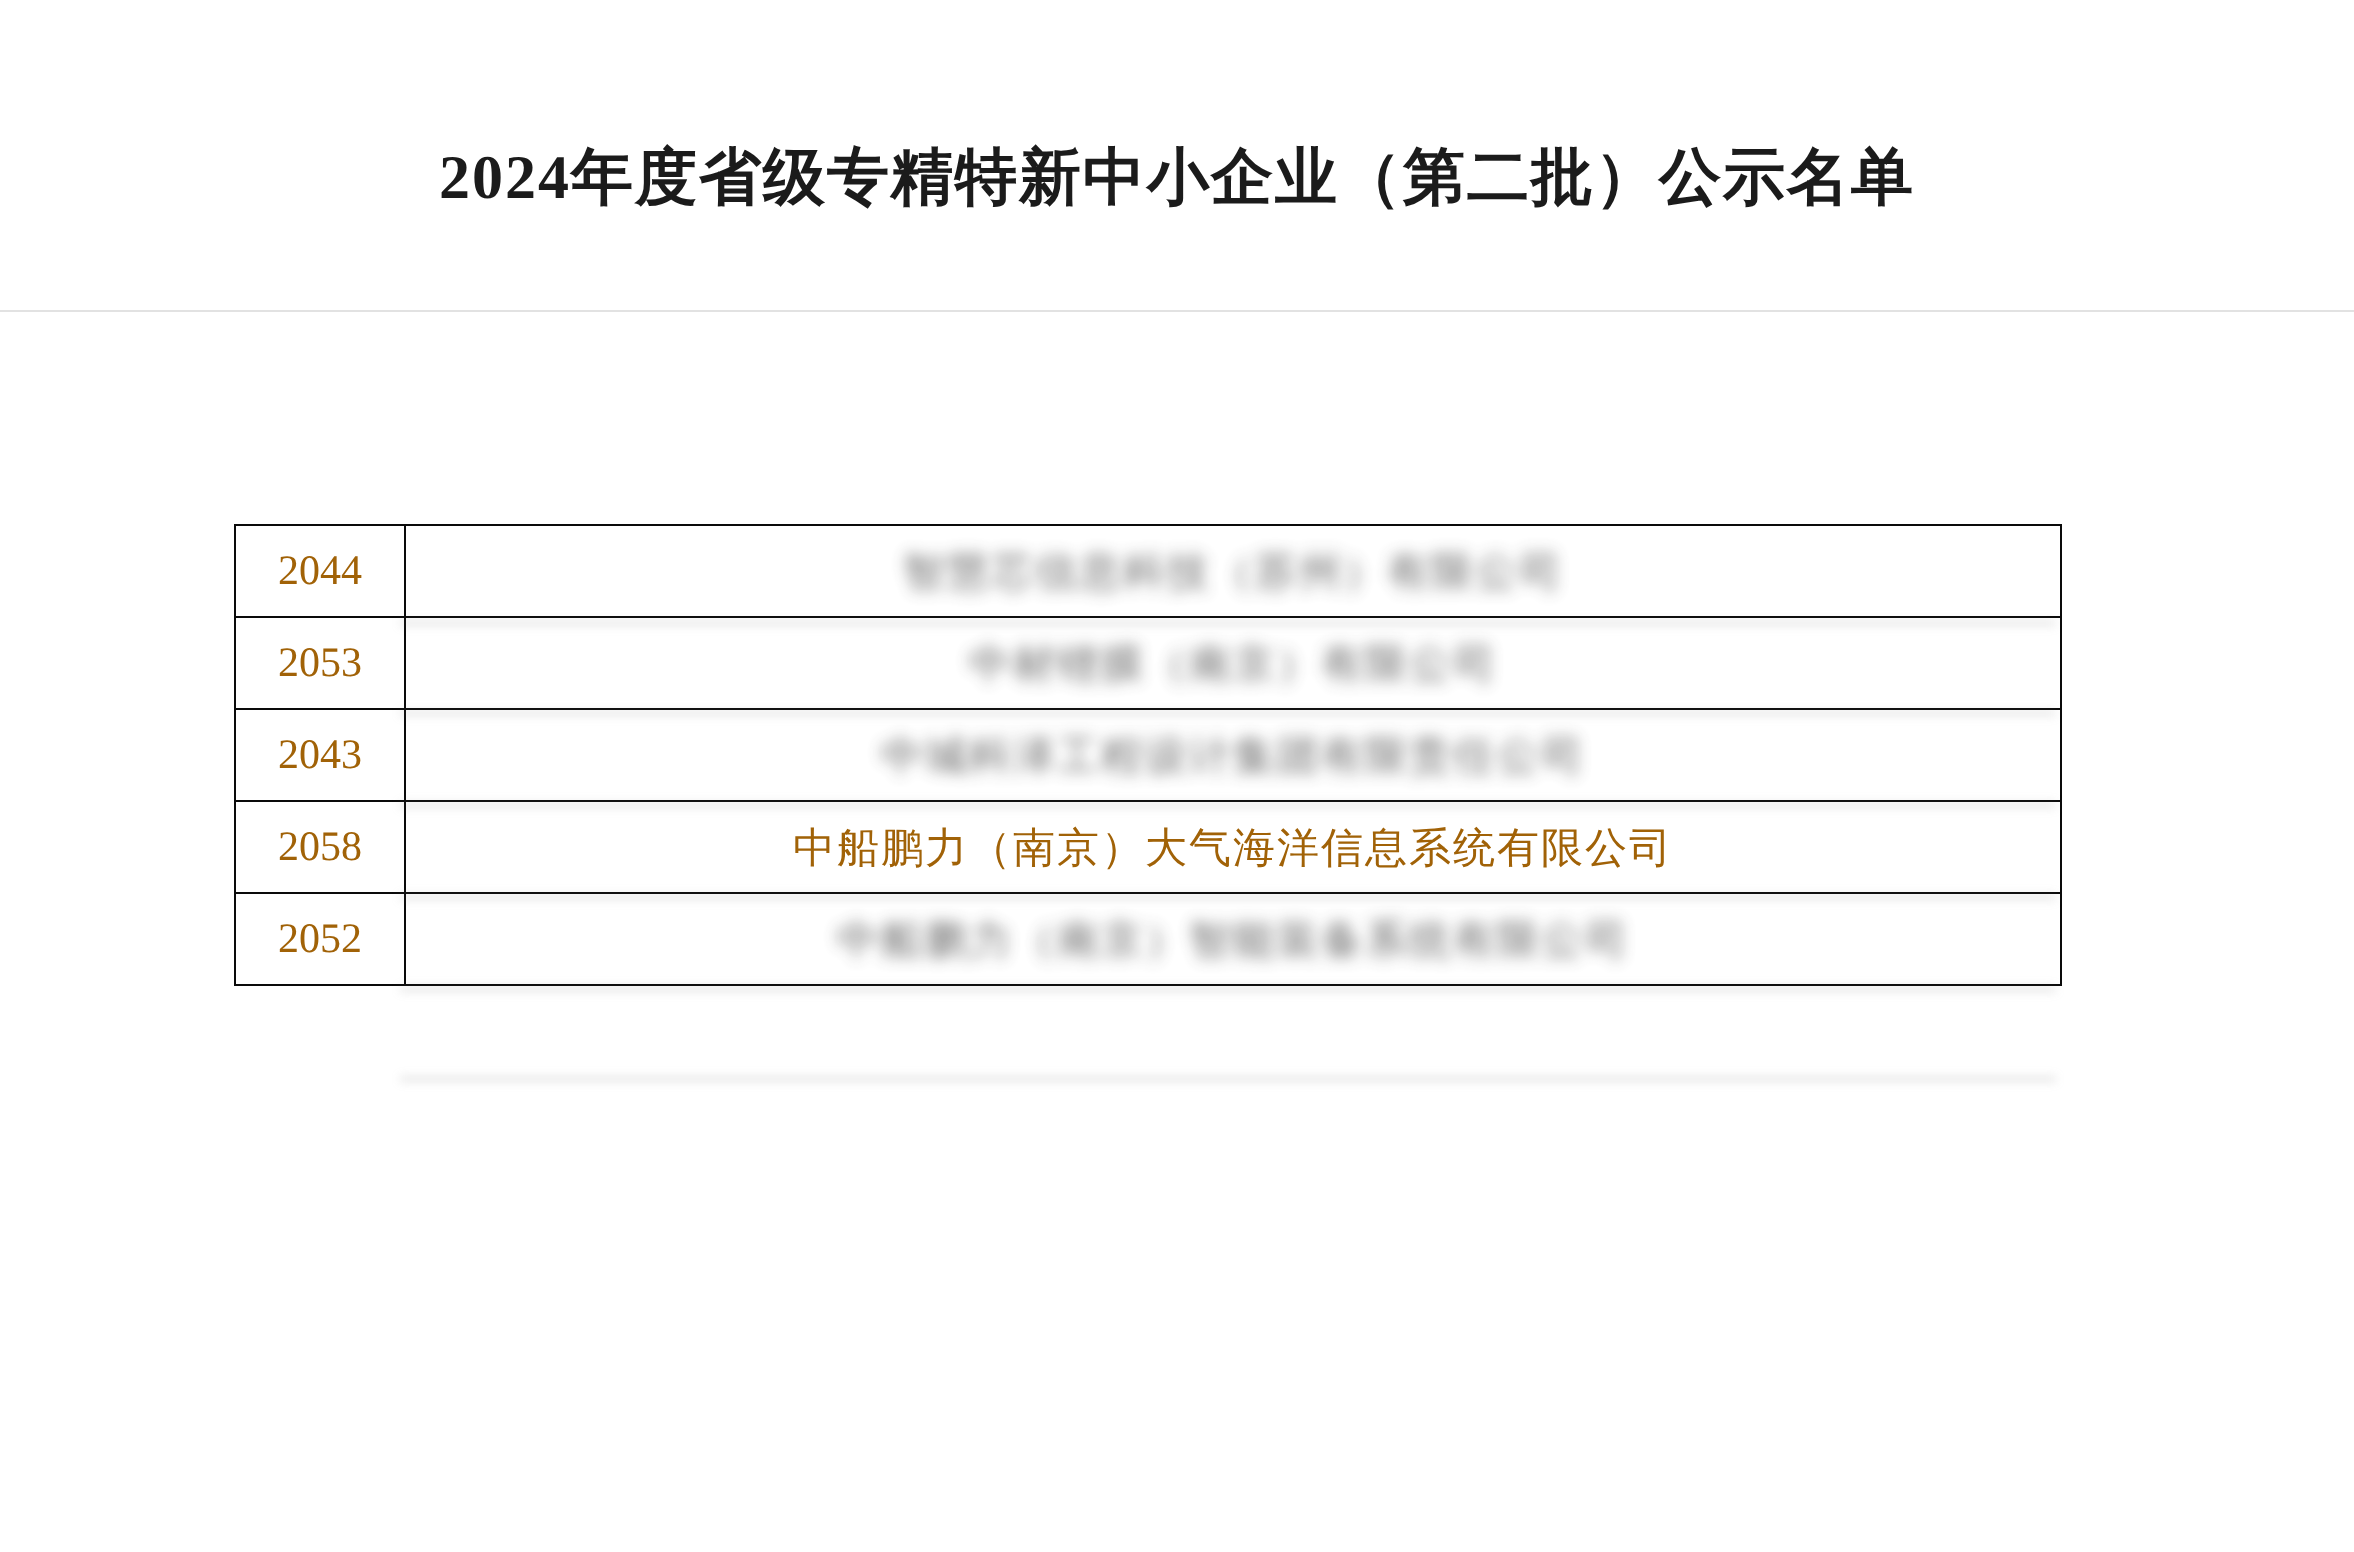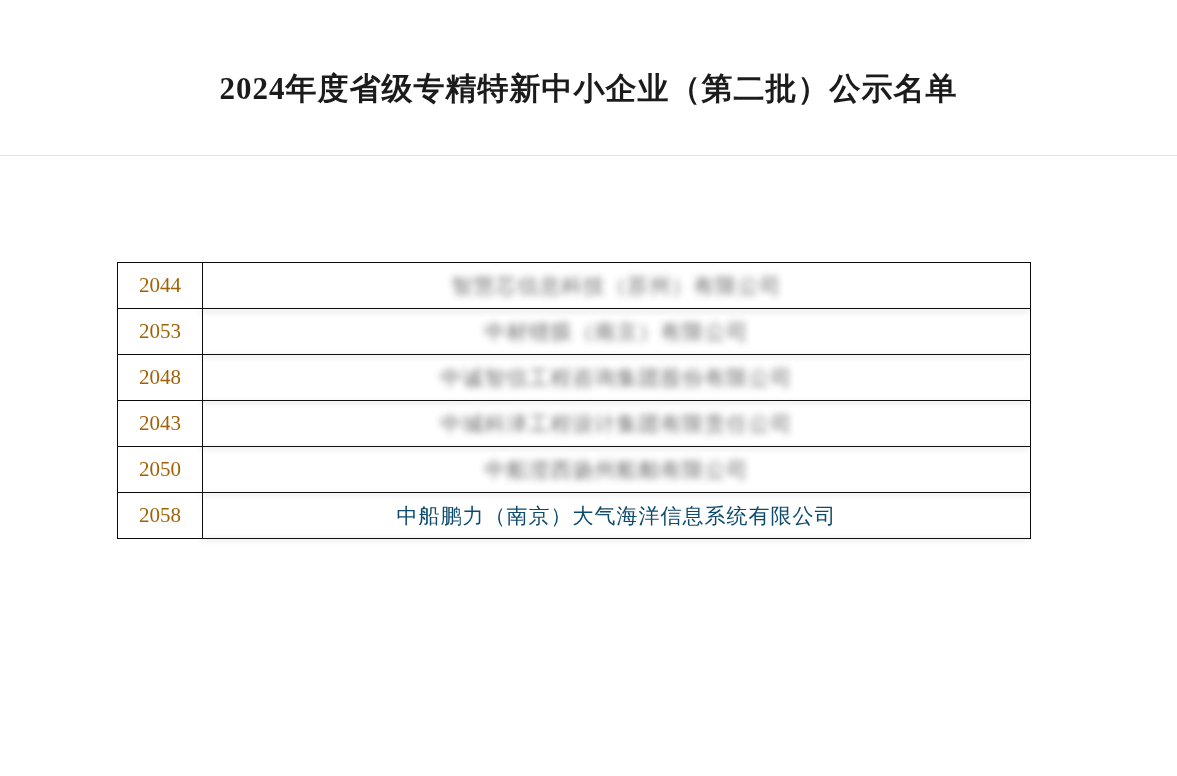--- a/index.html
+++ b/index.html
@@ -82,21 +82,21 @@
   
   td.name.blurred span {
     display: inline-block;
     filter: blur(3.6px);
     color: #4a4a4a;
     opacity: .85;
   }
   td.name.clear span {
     display: inline-block;
     filter: none;
-    color: #0c4a6e;
+    color: #a16207;
   }
 
   
   .smudge {
     position: absolute;
     left: 200px;
     width: 828px;
     height: 3px;
     background: rgba(120,120,120,0.18);
     filter: blur(2.5px);
@@ -121,40 +121,36 @@
           <td class="name blurred"><span>智慧芯信息科技（苏州）有限公司</span></td>
         </tr>
 
 
 
         <tr>
           <td class="idx">2053</td>
           <td class="name blurred"><span>中材锂膜（南京）有限公司</span></td>
         </tr>
 
-        <tr>
-          <td class="idx">2048</td>
-          <td class="name blurred"><span>中诚智信工程咨询集团股份有限公司</span></td>
-        </tr>
 
         <tr>
           <td class="idx">2043</td>
           <td class="name blurred"><span>中城科泽工程设计集团有限责任公司</span></td>
         </tr>
 
-        <tr>
-          <td class="idx">2050</td>
-          <td class="name blurred"><span>中船澄西扬州船舶有限公司</span></td>
-        </tr>
 
         <tr>
           <td class="idx">2058</td>
           <td class="name clear"><span>中船鹏力（南京）大气海洋信息系统有限公司</span></td>
         </tr>
 
+        <tr>
+          <td class="idx">2052</td>
+          <td class="name blurred"><span>中船鹏力（南京）智能装备系统有限公司</span></td>
+        </tr>
 
       </tbody>
     </table>
   </div>
 
   <div class="smudge" style="top:310px;"></div>
   <div class="smudge" style="top:355px;"></div>
   <div class="smudge" style="top:401px;"></div>
   <div class="smudge" style="top:447px;"></div>
   <div class="smudge" style="top:493px;"></div>

